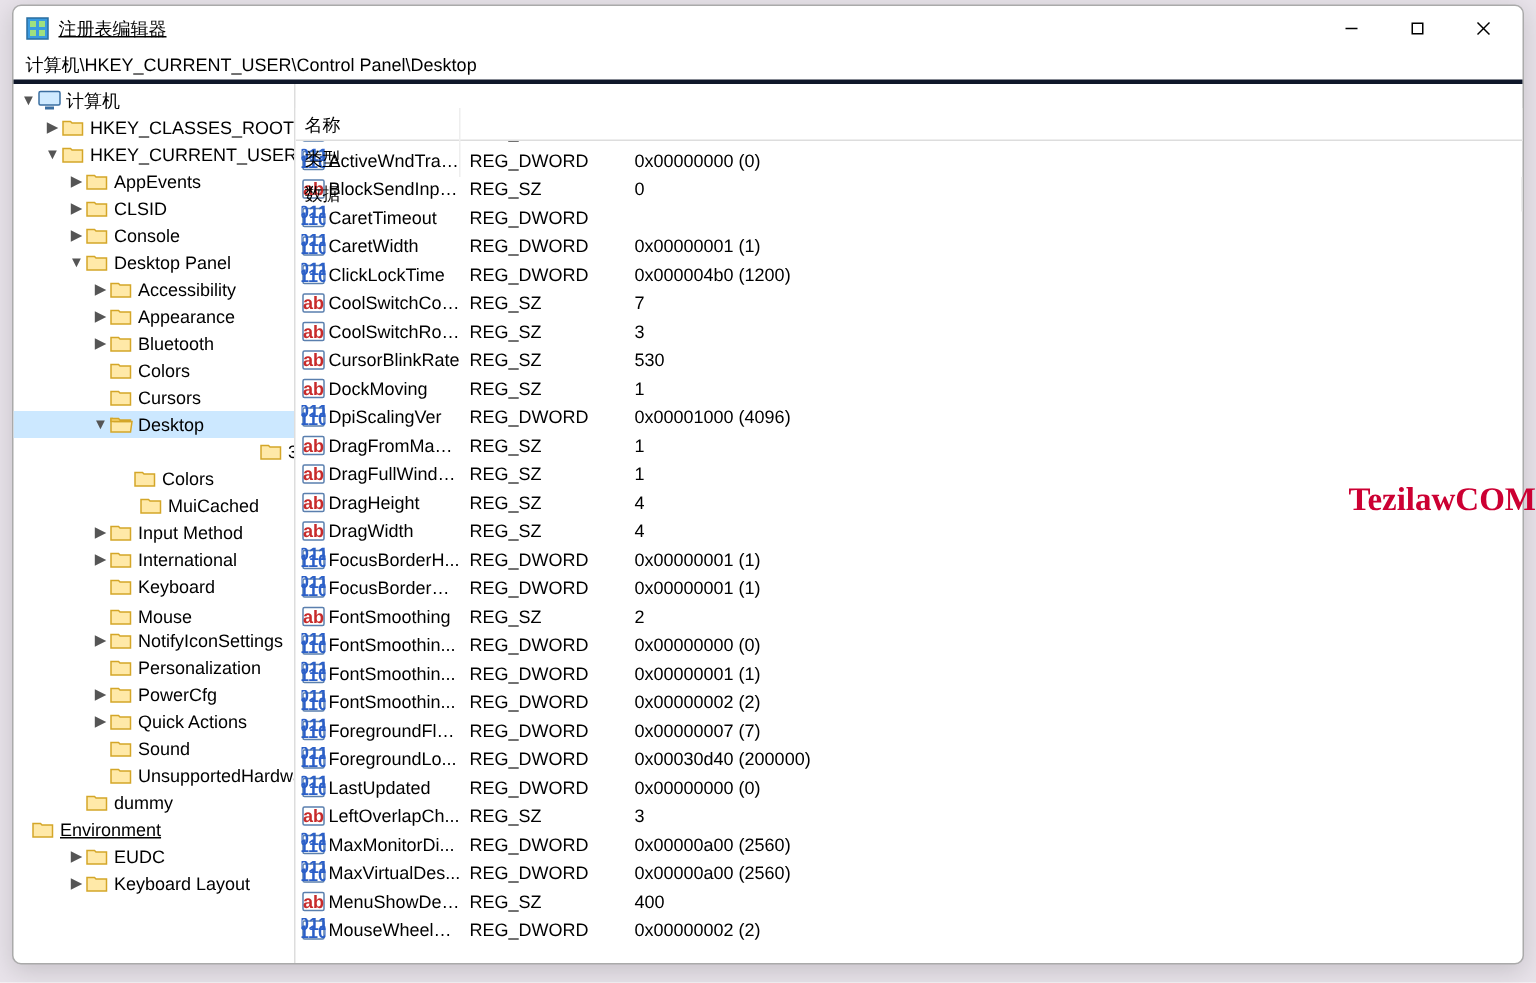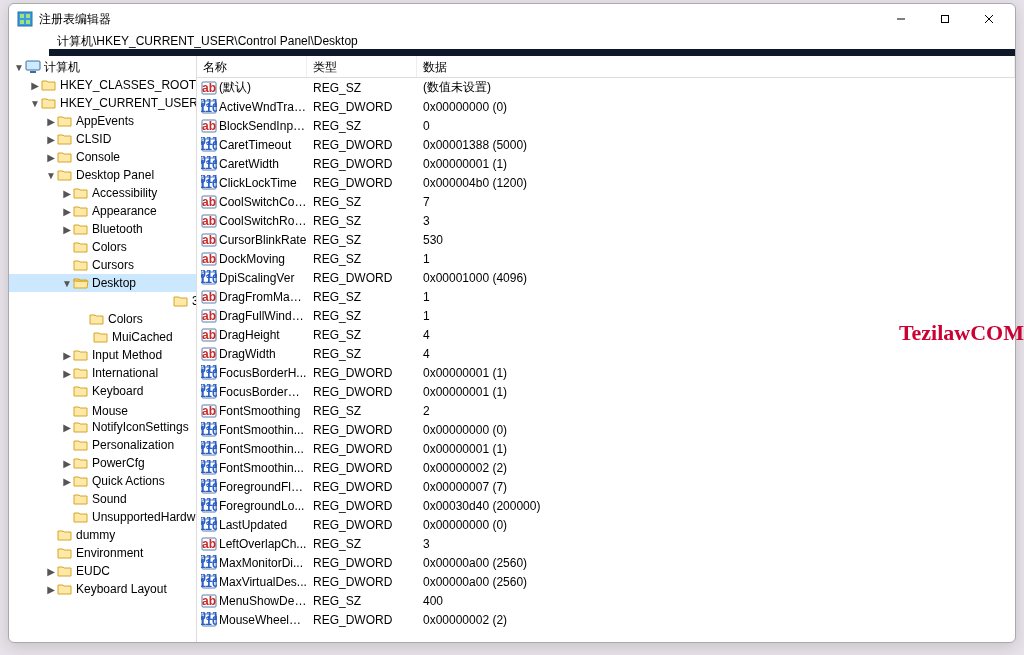--- a/index.html
+++ b/index.html
@@ -1,35 +1,35 @@
 <!DOCTYPE html>
 <html><head>
 <meta charset="utf-8">
 <style>
 * { box-sizing: border-box; margin: 0; padding: 0; font-family: "Segoe UI", "Microsoft YaHei", sans-serif; font-size: 12px; }
 body { background: #e8e3ea; width: 1024px; height: 655px; overflow: hidden; position: relative; }
 .window { position: absolute; left: 8px; top: 3px; width: 1008px; height: 640px; background: #fff; border: 1px solid #aaa; border-radius: 6px; display: flex; flex-direction: column; box-shadow: 0 4px 16px rgba(0,0,0,.15); }
 .titlebar { height: 30px; display: flex; align-items: center; padding: 0 4px 0 8px; }
 .titlebar .app-icon { width: 16px; height: 16px; margin-right: 6px; }
-.titlebar .title { flex: 0 0 auto; font-size: 12px; }
+.titlebar .title { flex: 0 0 auto; font-size: 12px; text-decoration: underline; }
 .titlebar .spacer { flex: 1; }
 .winbtn { width: 44px; height: 30px; display: flex; align-items: center; justify-content: center; }
 .menubar { height: 22px; display: flex; align-items: center; padding: 0 4px; gap: 2px; border-bottom: 1px solid #ddd; }
 .menuitem { padding: 2px 8px; }
-.addressbar { height: 22px; border-bottom: 7px solid #0f172a; padding: 2px 8px; display: flex; align-items: center; margin-left: 40px; }
+.addressbar { height: 22px; border-bottom: 3px solid #0f172a; padding: 2px 8px; display: flex; align-items: center; }
 .content { flex: 1; display: flex; min-height: 0; }
 .tree { width: 188px; border-right: 1px solid #ddd; padding: 2px 0; overflow-y: auto; overflow-x: hidden; }
 .tree-row { display: flex; align-items: center; height: 18px; white-space: nowrap; padding-right: 4px; }
 .tree-row.sel { background: #cce8ff; }
 .chev { width: 12px; height: 12px; flex: 0 0 12px; display: flex; align-items: center; justify-content: center; font-size: 10px; color: #555; }
 .folder-icon { width: 16px; height: 14px; flex: 0 0 16px; margin-right: 3px; }
 .pc-icon { width: 16px; height: 14px; flex: 0 0 16px; margin-right: 3px; }
 .tree-label { font-size: 12px; }
 .list { flex: 1; overflow: auto; position: relative; }
-.list-headers { display: flex; height: 22px; border-bottom: 1px solid #ddd; position: sticky; top: 0; background: #fff; }
+.list-headers { display: flex; height: 22px; border-bottom: 1px solid #ddd; position: sticky; top: 16px; background: #fff; flex-direction: column; }
 .col-h { padding: 3px 6px; border-right: 1px solid #eee; font-size: 12px; }
 .col-name { width: 110px; }
 .col-type { width: 110px; }
 .col-data { flex: 1; }
 .list-body { }
 .list-row { display: flex; height: 19px; align-items: center; }
 .val-icon { width: 16px; height: 16px; margin: 0 2px 0 4px; flex: 0 0 16px; }
 .val-name { width: 88px; overflow: hidden; text-overflow: ellipsis; white-space: nowrap; }
 .val-type { width: 110px; padding-left: 6px; }
 .val-data { flex: 1; padding-left: 6px; }
@@ -260,21 +260,21 @@
           </svg>
           <span class="tree-label">UnsupportedHardwareNotificationCache</span>
         </div>
         <div class="tree-row" style="padding-left: 36px;">
           <span class="chev"></span>
           <svg class="folder-icon" viewBox="0 0 16 14">
             <path d="M1 3 L6 3 L7 4 L14 4 L14 12 L1 12 Z" fill="#ffe9a8" stroke="#d4a628"></path>
           </svg>
           <span class="tree-label">dummy</span>
         </div>
-        <div class="tree-row" style="padding-left: 36px;">
+        <div class="tree-row" style=" text-decoration: underline;">
           <span class="chev"></span>
           <svg class="folder-icon" viewBox="0 0 16 14">
             <path d="M1 3 L6 3 L7 4 L14 4 L14 12 L1 12 Z" fill="#ffe9a8" stroke="#d4a628"></path>
           </svg>
           <span class="tree-label">Environment</span>
         </div>
         <div class="tree-row" style="padding-left: 36px;">
           <span class="chev">▶</span>
           <svg class="folder-icon" viewBox="0 0 16 14">
             <path d="M1 3 L6 3 L7 4 L14 4 L14 12 L1 12 Z" fill="#ffe9a8" stroke="#d4a628"></path>
@@ -325,21 +325,20 @@
             <span class="val-data">0</span>
           </div>
           <div class="list-row">
             <svg class="val-icon" viewBox="0 0 16 16">
               <rect x="1" y="2" width="14" height="12" rx="1" fill="#fff" stroke="#5a7fae"></rect>
               <text x="8" y="8" text-anchor="middle" font-size="5" fill="#2b5fc8" font-weight="bold">011</text>
               <text x="8" y="13" text-anchor="middle" font-size="5" fill="#2b5fc8" font-weight="bold">110</text>
             </svg>
             <span class="val-name">CaretTimeout</span>
             <span class="val-type">REG_DWORD</span>
-            <span class="val-data">0x00001388 (5000)</span>
           </div>
           <div class="list-row">
             <svg class="val-icon" viewBox="0 0 16 16">
               <rect x="1" y="2" width="14" height="12" rx="1" fill="#fff" stroke="#5a7fae"></rect>
               <text x="8" y="8" text-anchor="middle" font-size="5" fill="#2b5fc8" font-weight="bold">011</text>
               <text x="8" y="13" text-anchor="middle" font-size="5" fill="#2b5fc8" font-weight="bold">110</text>
             </svg>
             <span class="val-name">CaretWidth</span>
             <span class="val-type">REG_DWORD</span>
             <span class="val-data">0x00000001 (1)</span>

